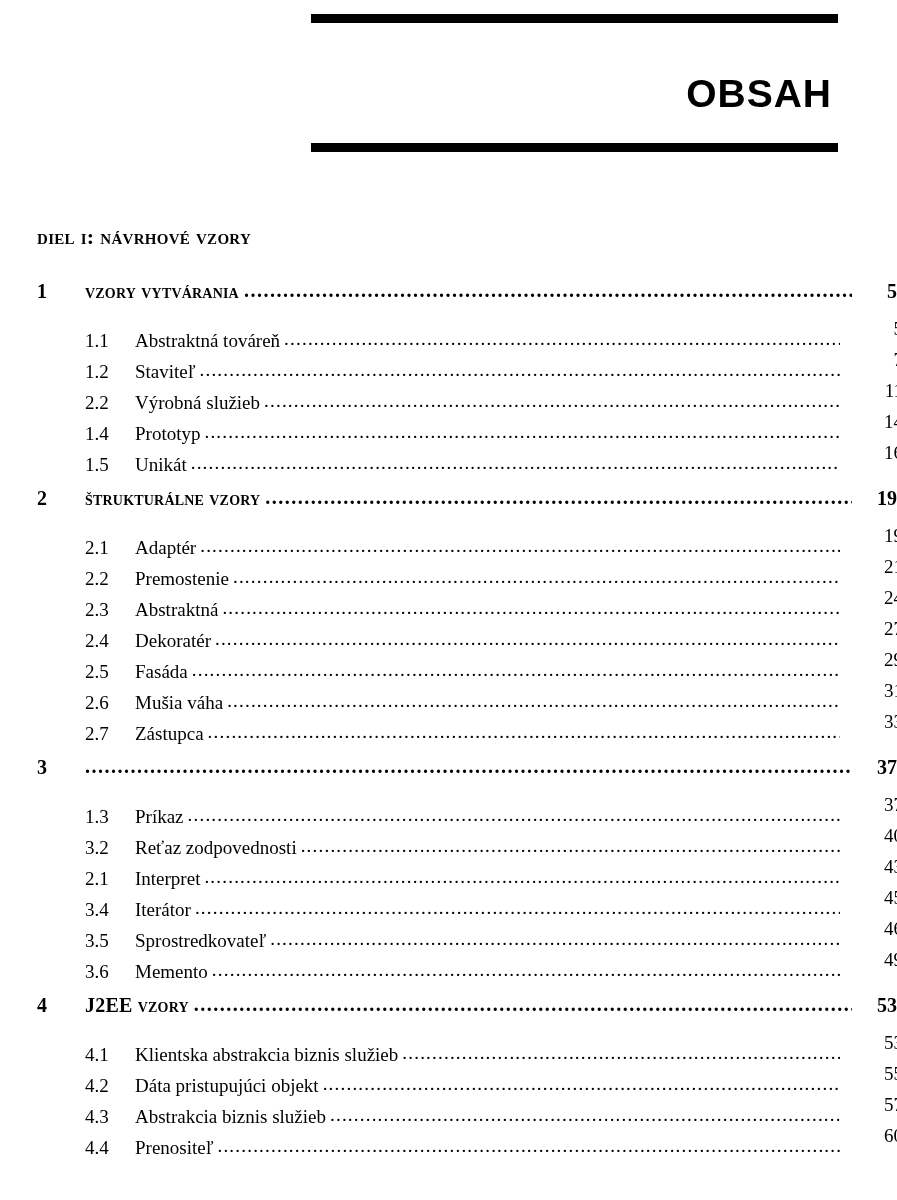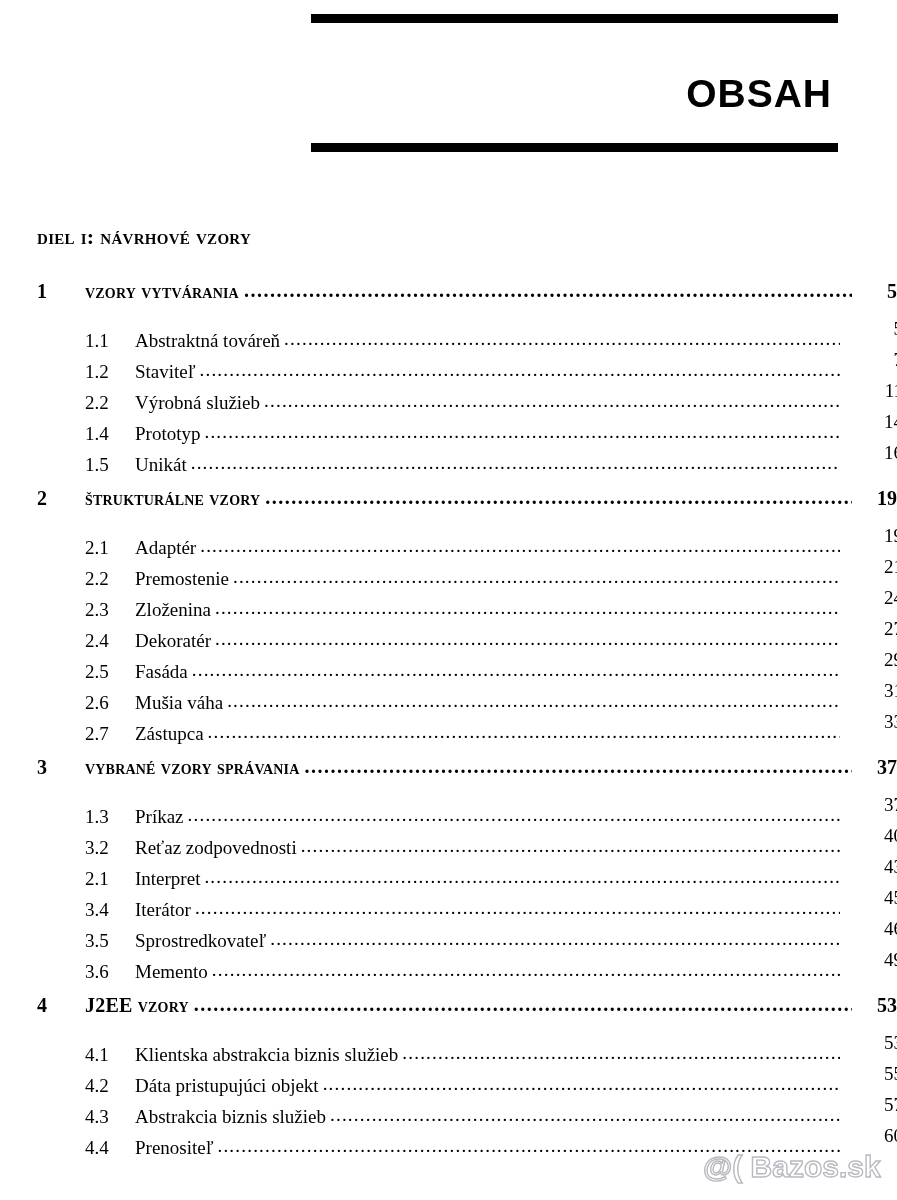--- a/index.html
+++ b/index.html
@@ -246,21 +246,21 @@
           <span class="page">19</span>
         </div>
         <div class="section-row">
           <span class="num">2.2</span>
           <span class="label">Premostenie</span>
           <span class="leader">............................................................................................................................................................................................................................</span>
           <span class="page">21</span>
         </div>
         <div class="section-row">
           <span class="num">2.3</span>
-          <span class="label">Zloženina</span>
+          <span class="label">Abstraktná</span>
           <span class="leader">............................................................................................................................................................................................................................</span>
           <span class="page">24</span>
         </div>
         <div class="section-row">
           <span class="num">2.4</span>
           <span class="label">Dekoratér</span>
           <span class="leader">............................................................................................................................................................................................................................</span>
           <span class="page">27</span>
         </div>
         <div class="section-row">
@@ -279,21 +279,20 @@
           <span class="num">2.7</span>
           <span class="label">Zástupca</span>
           <span class="leader">............................................................................................................................................................................................................................</span>
           <span class="page">33</span>
         </div>
       </div>
       <div class="group-gap"></div>
       <div class="chapter-group">
         <div class="chapter-row">
           <span class="num">3</span>
-          <span class="label">Vybrané vzory správania</span>
           <span class="leader">........................................................................................................................................................................................................</span>
           <span class="page">37</span>
         </div>
         <div class="section-row">
           <span class="num">1.3</span>
           <span class="label">Príkaz</span>
           <span class="leader">............................................................................................................................................................................................................................</span>
           <span class="page">37</span>
         </div>
         <div class="section-row">
@@ -355,15 +354,14 @@
         </div>
         <div class="section-row">
           <span class="num">4.4</span>
           <span class="label">Prenositeľ</span>
           <span class="leader">............................................................................................................................................................................................................................</span>
           <span class="page">60</span>
         </div>
       </div>
     </div>
 
-  <div class="watermark">@( Bazos.sk</div>
 
 </div>
 
 </body></html>

